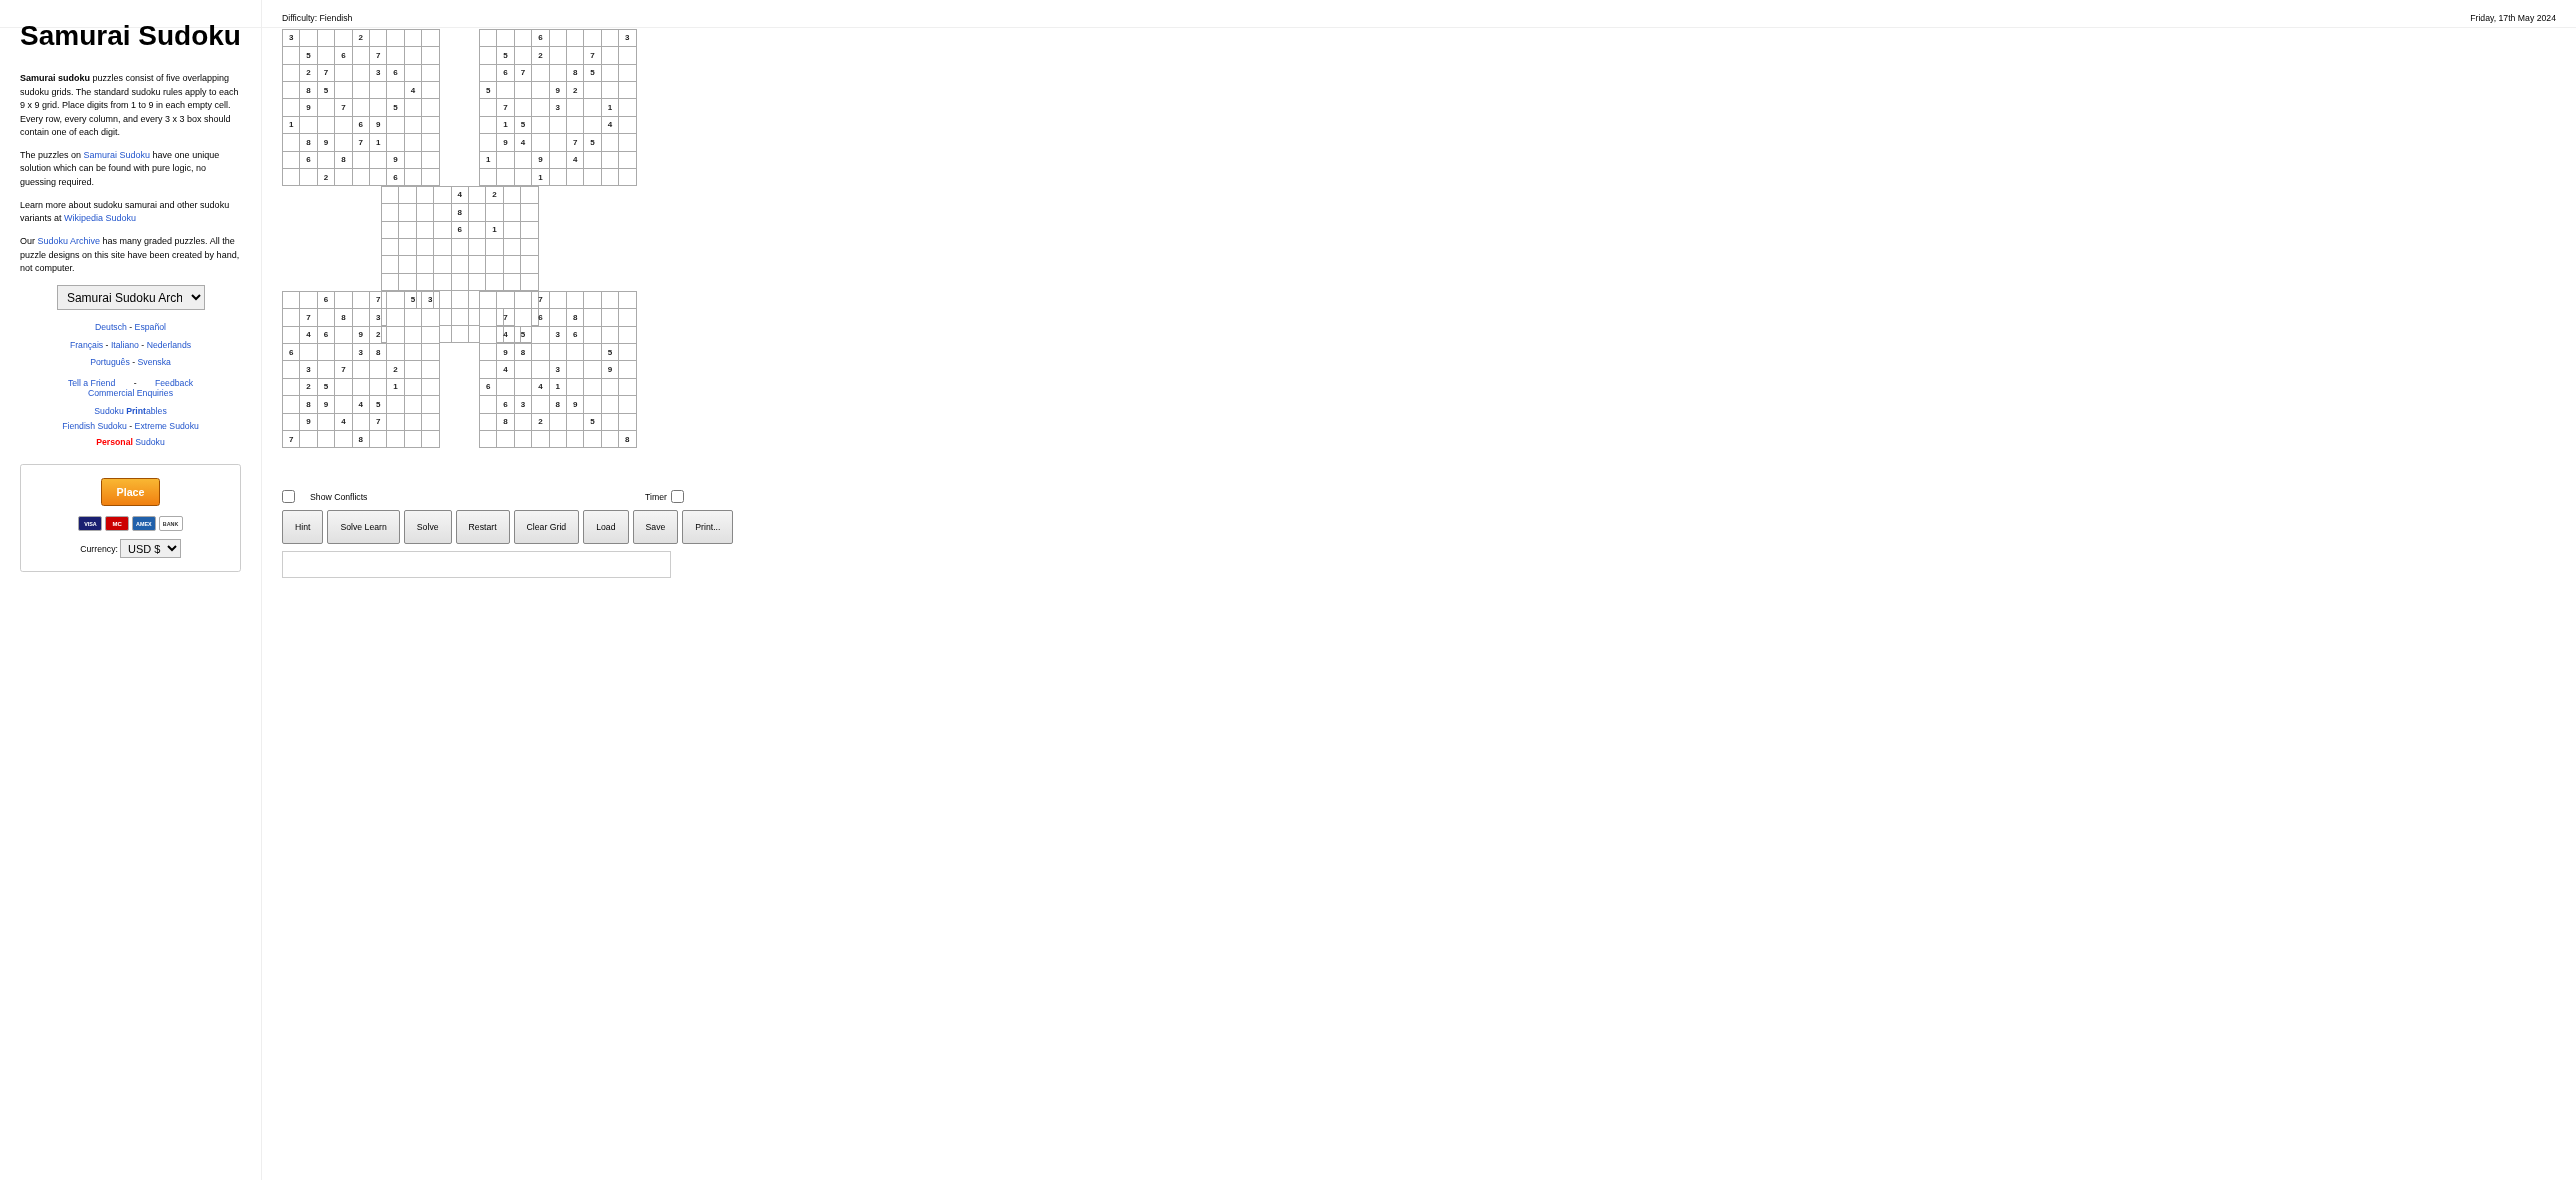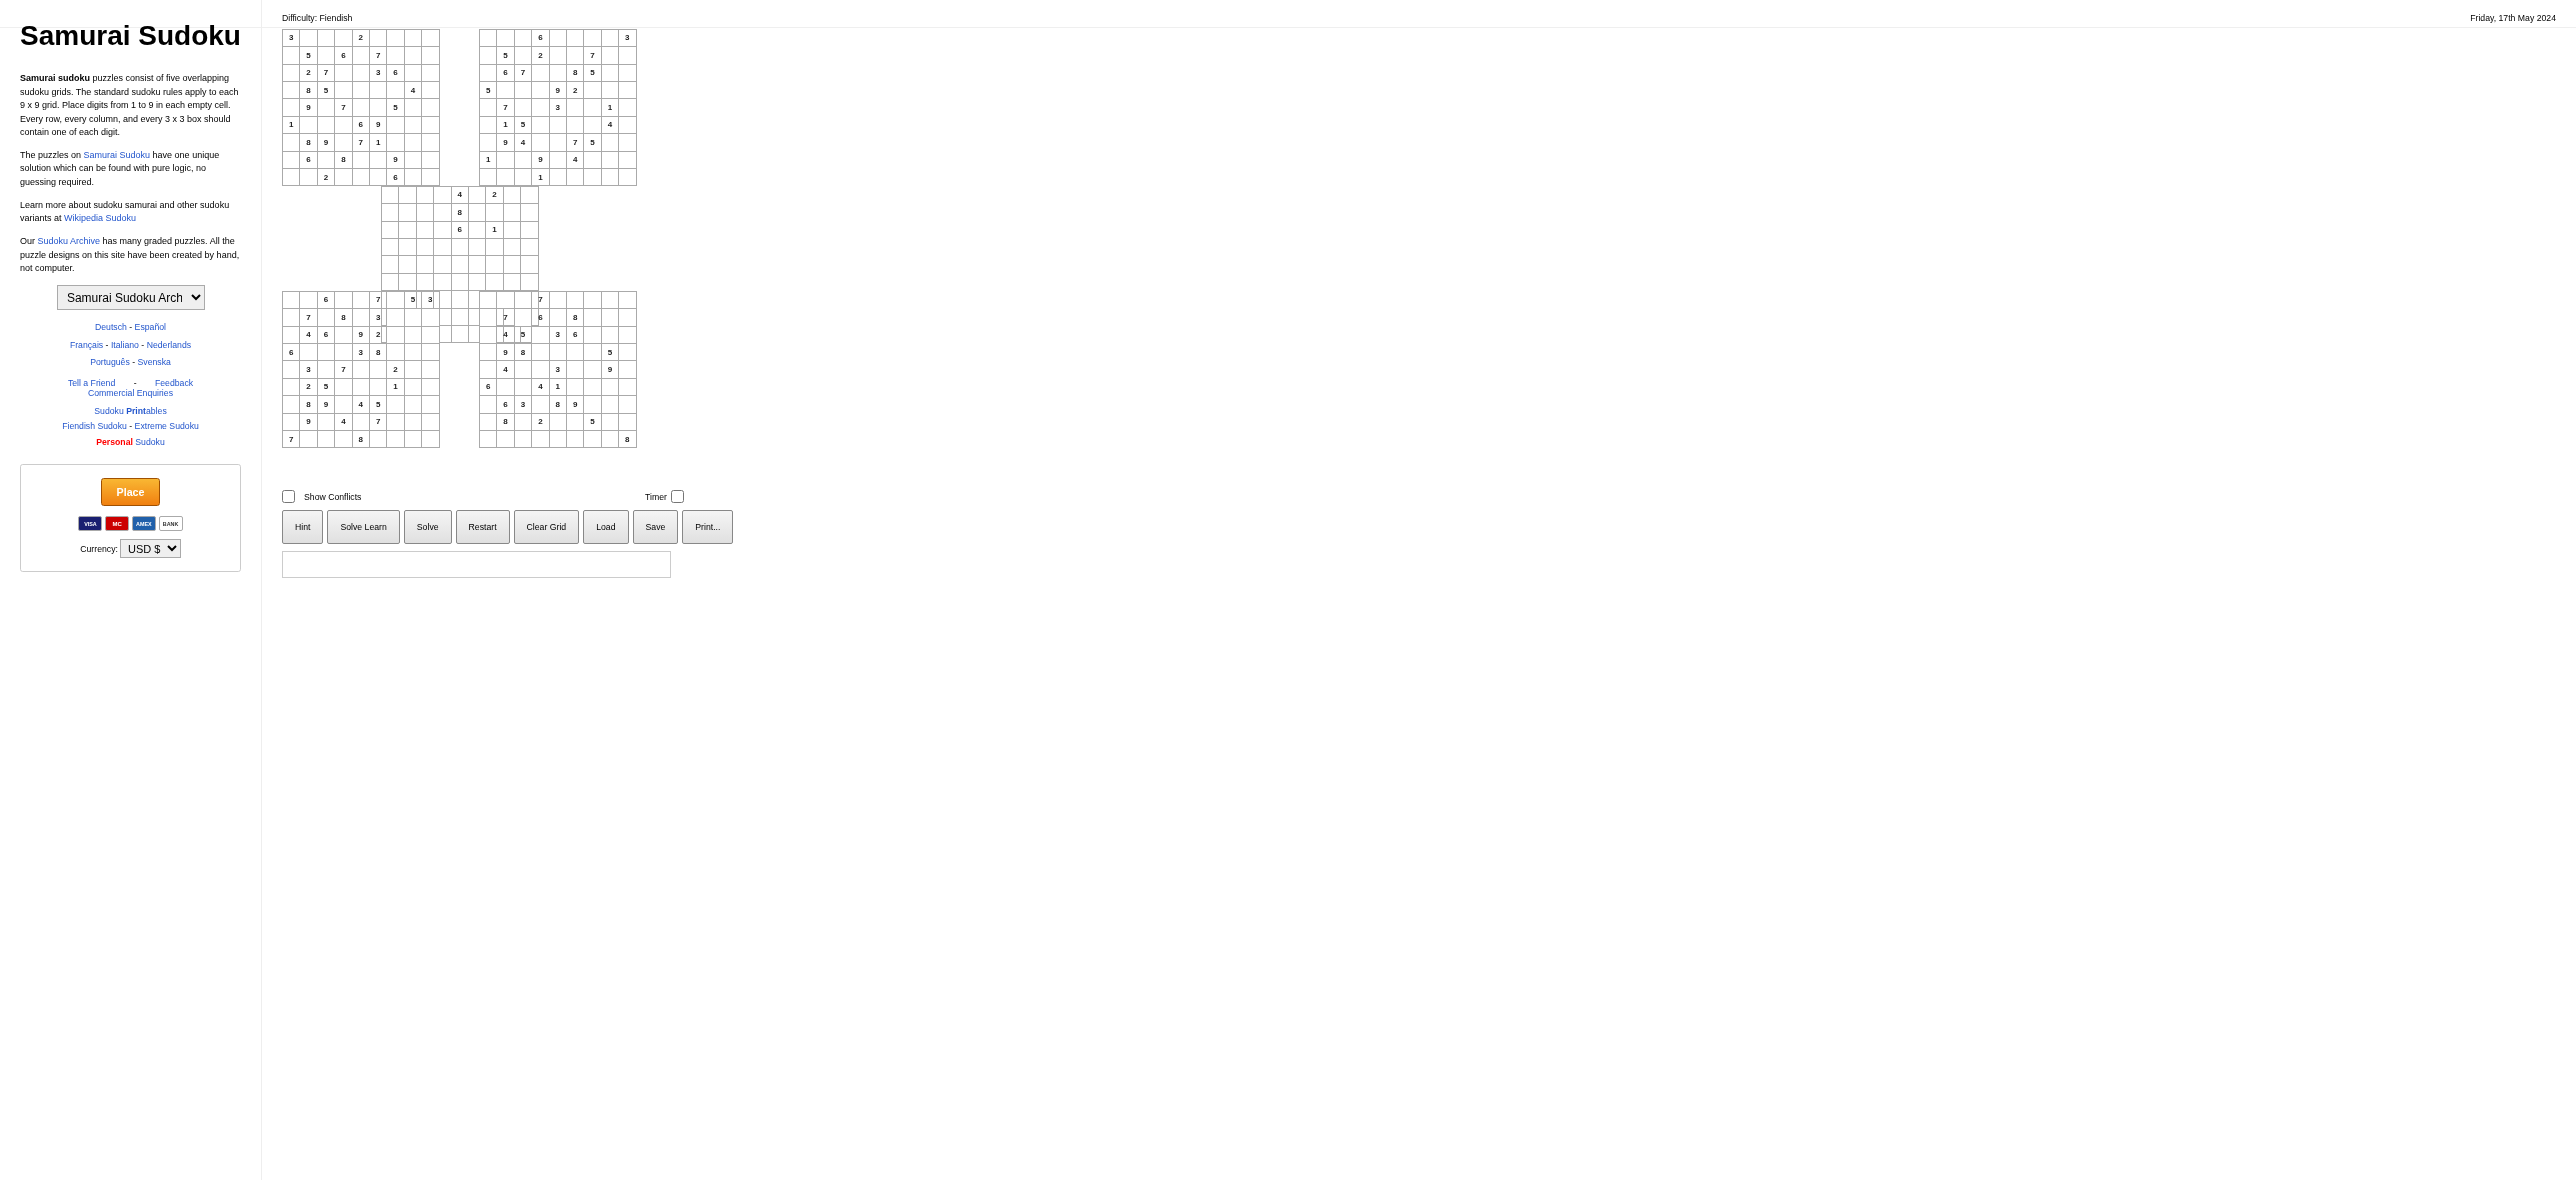--- a/index.html
+++ b/index.html
@@ -115,21 +115,21 @@
 
     
     .controls-row {
       display: flex;
       align-items: center;
       gap: 10.7px;
       margin-top: 13.4px;
       flex-wrap: wrap;
     }
 
-    .controls-row label { font-size: 8.7px; display: flex; align-items: center; gap: 9px; }
+    .controls-row label { font-size: 8.7px; display: flex; align-items: center; gap: 15px; }
     .controls-row .timer-label { margin-left: auto; font-size: 8.7px; display: flex; align-items: center; gap: 4px; }
 
     .btn-row {
       display: flex;
       gap: 4px;
       margin-top: 6.7px;
       flex-wrap: wrap;
     }
 
     .btn-row button {

